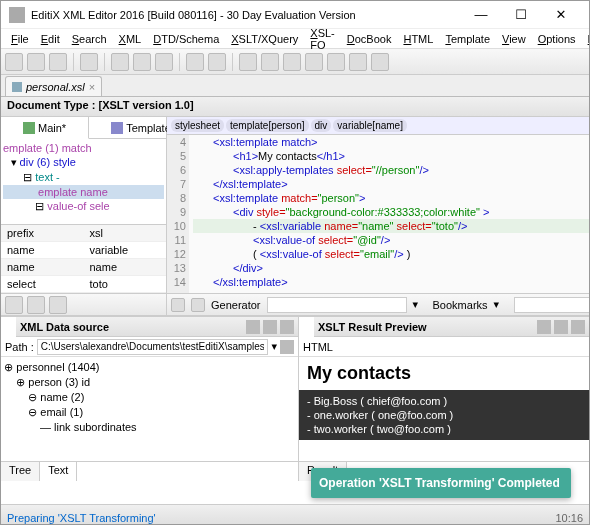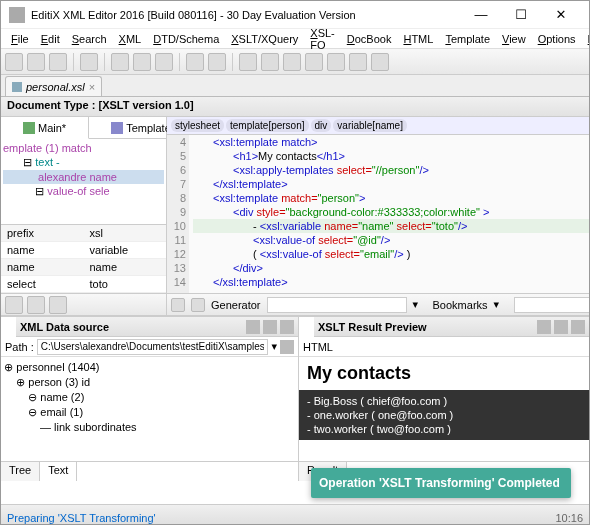--- a/index.html
+++ b/index.html
@@ -145,22 +145,23 @@
       <div class="subtab">
           <span class="ic" style="background:#88c"></span>
           <span>Templates</span>
         </div>
       <div class="subtab">
           <span>Mapping</span>
         </div>
     </div>
     <div class="tree1">
       <div class="row"><span class="purple">emplate (1) match</span></div>
+      <div class="row" style="padding-left:8px">▾ <span class="blue">div (6) style</span></div>
       <div class="row" style="padding-left:20px">⊟ <span class="teal">text -</span></div>
-      <div class="row sel" style="padding-left:32px">&nbsp;<span class="purple">alexandre   name</span></div>
+      <div class="row sel" style="padding-left:32px">&nbsp;<span class="purple">emplate   name</span></div>
       <div class="row" style="padding-left:32px">⊟ <span class="purple">value-of   sele</span></div>
     </div>
     <div class="prefixtbl">
       <div class="prow hdr">
           <div class="pcell">prefix</div>
           <div class="pcell">xsl</div>
         </div>
       <div class="prow">
           <div class="pcell">name</div>
           <div class="pcell">variable</div>

